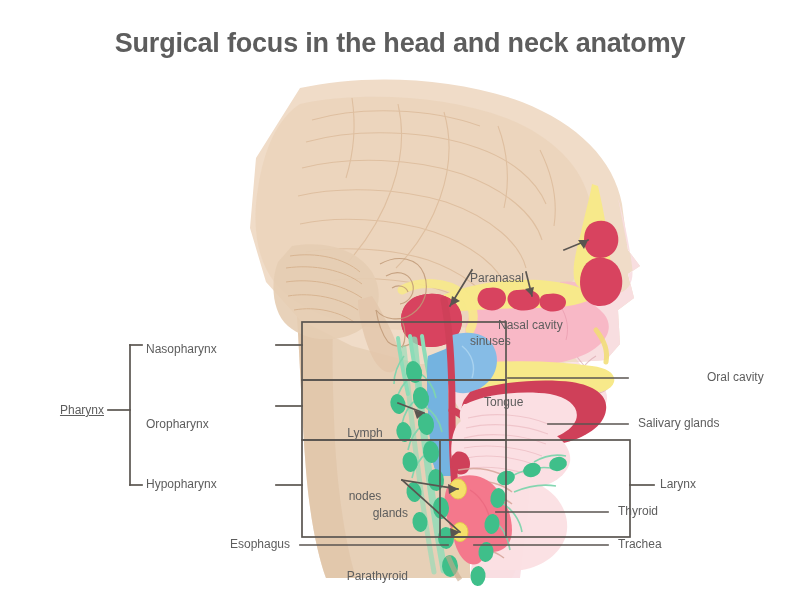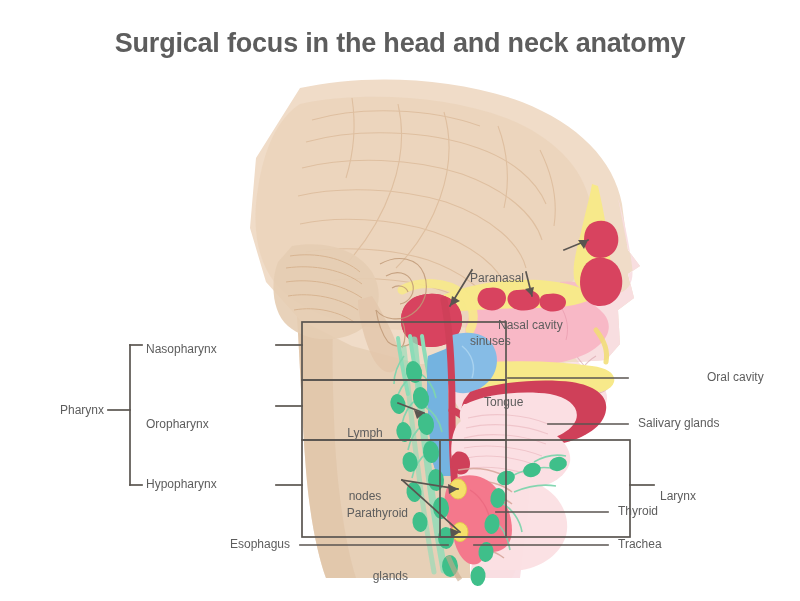--- a/index.html
+++ b/index.html
@@ -376,21 +376,21 @@
     <g fill="#5a5550">
       <path d="M588 240 L578 240 L584 249 Z"></path>
       <path d="M450 306 L452 296 L460 301 Z"></path>
       <path d="M532 296 L525 289 L534 287 Z"></path>
       <path d="M424 413 L414 410 L417 419 Z"></path>
       <path d="M458 489 L448 484 L449 494 Z"></path>
       <path d="M460 532 L450 528 L451 538 Z"></path>
     </g>
   </svg>
 
-  <div class="lbl r" style="left:20px; top:400px; width:84px;">Pharynx</div>
+  <div class="lbl r" style="left:20px; top:400px; width:84px;text-decoration:underline;">Pharynx</div>
 
   <div class="lbl" style="left:146px; top:339px;">Nasopharynx</div>
 
   <div class="lbl" style="left:146px; top:414px;">Oropharynx</div>
 
   <div class="lbl" style="left:146px; top:474px;">Hypopharynx</div>
 
   <div class="lbl two" style="left:470px; top:226px;">
     <div>Paranasal</div>
     <div>sinuses</div>
@@ -403,25 +403,25 @@
   <div class="lbl" style="left:484px; top:392px;">Tongue</div>
 
   <div class="lbl two c" style="left:330px; top:381px; width:70px;">
     <div>Lymph</div>
     <div>nodes</div>
   </div>
 
   <div class="lbl" style="left:638px; top:413px;">Salivary glands</div>
 
   <div class="lbl two r" style="left:296px; top:461px; width:112px;">
+    <div>glands</div>
     <div>Parathyroid</div>
-    <div>glands</div>
   </div>
 
   <div class="lbl" style="left:618px; top:501px;text-align:center;">Thyroid</div>
 
   <div class="lbl" style="left:618px; top:534px;">Trachea</div>
 
   <div class="lbl r" style="left:160px; top:534px; width:130px;">Esophagus</div>
 
-  <div class="lbl" style="left:660px; top:474px;margin-top:12px;">Larynx</div>
+  <div class="lbl" style="left:660px; top:474px;">Larynx</div>
 
 </div>
 
 </body></html>

